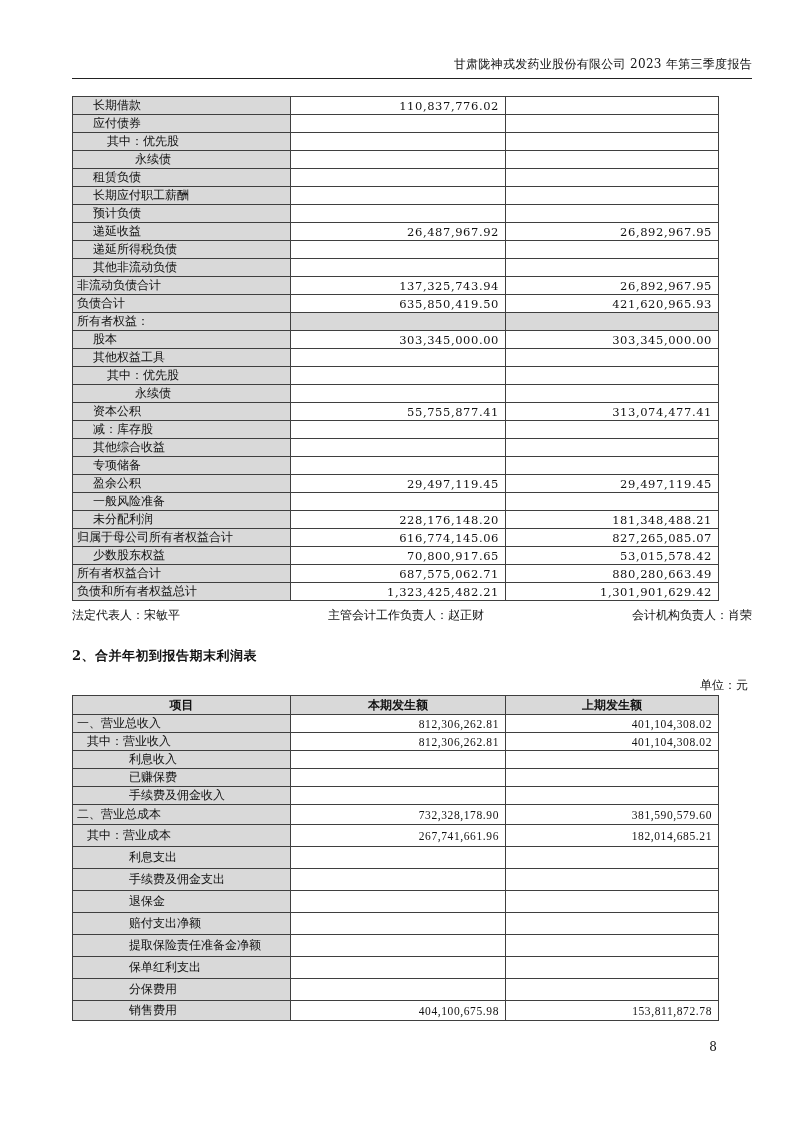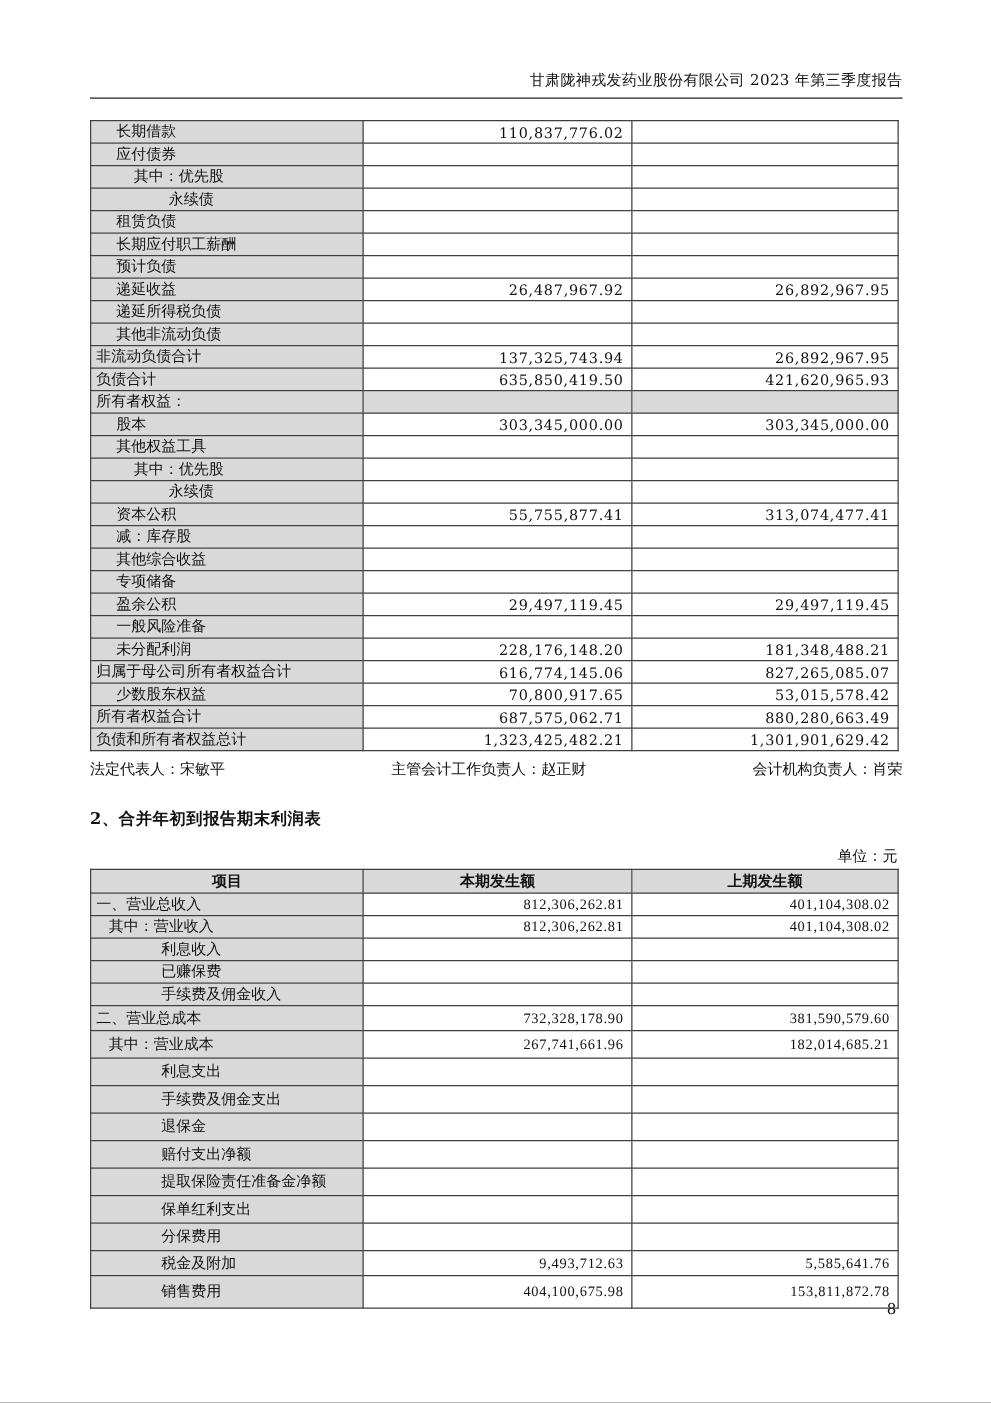--- a/index.html
+++ b/index.html
@@ -4,21 +4,21 @@
 <style>
   html,body { margin:0; padding:0; background:#888; }
   .page {
     position:relative;
     width:793px; height:1122px;
     margin:0 auto;
     background:#ffffff;
     font-family:"DejaVu Serif","Liberation Serif",serif;
     color:#111;
     box-sizing:border-box;
-    padding:56px 71px 0 72px;
+    padding:56px 41px 0 72px;
     overflow:hidden;
   }
   .doc-header {
     text-align:right;
     font-size:12px;
     line-height:16px;
     padding-bottom:6px;
     border-bottom:1.5px solid #222;
     letter-spacing:0.3px;
   }
@@ -345,25 +345,20 @@
           <td class="label i-ind2">保单红利支出</td>
           <td class="val"></td>
           <td class="val"></td>
         </tr>
         <tr>
           <td class="label i-ind2">分保费用</td>
           <td class="val"></td>
           <td class="val"></td>
         </tr>
         <tr>
-          <td class="label i-ind2">税金及附加</td>
-          <td class="val">9,493,712.63</td>
-          <td class="val">5,585,641.76</td>
-        </tr>
-        <tr>
           <td class="label i-ind2">销售费用</td>
           <td class="val">404,100,675.98</td>
           <td class="val">153,811,872.78</td>
         </tr>
       </tbody>
   </table>
 
   <div class="page-number">8</div>
 
 </div>

